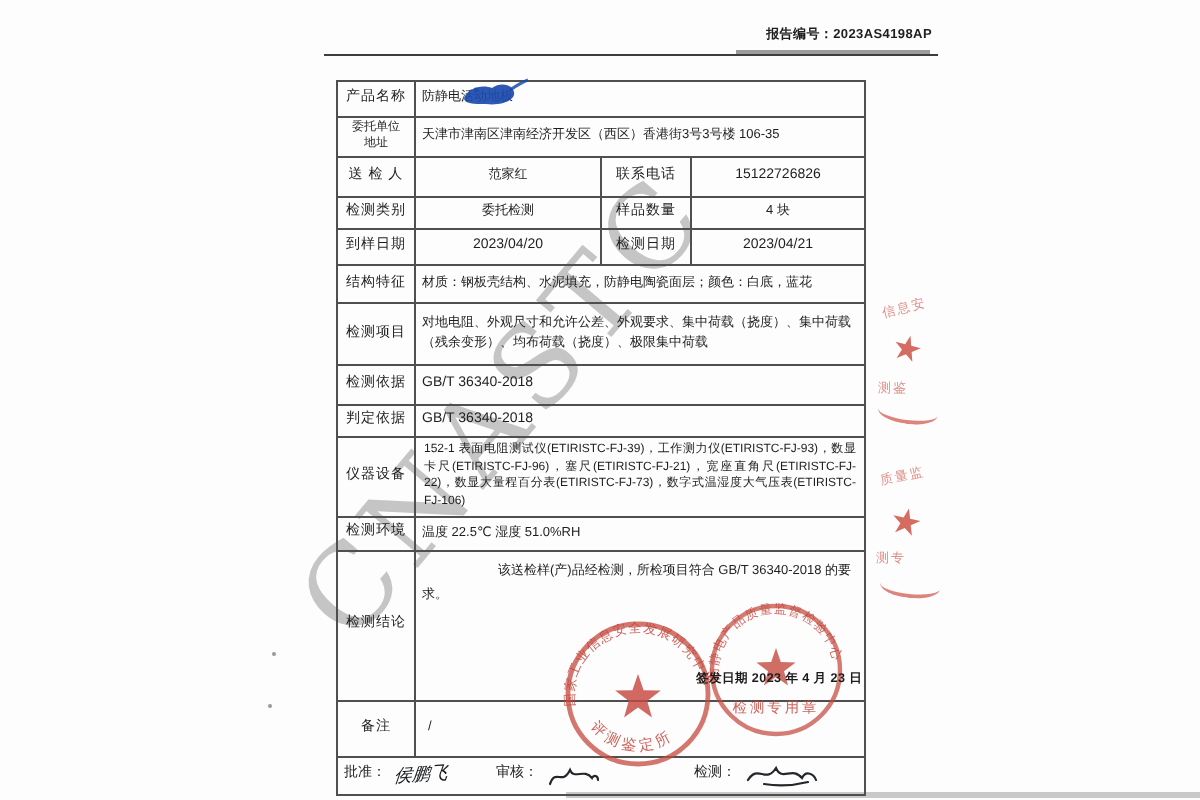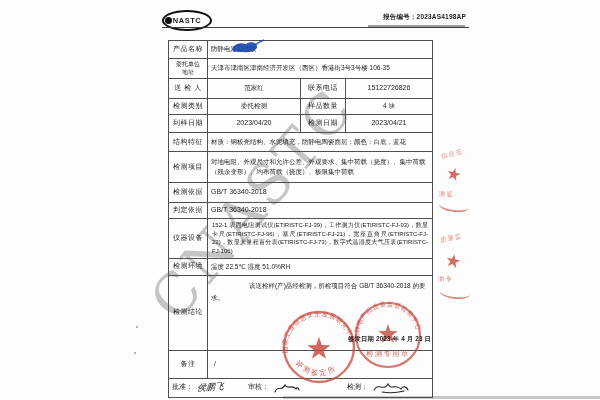--- a/index.html
+++ b/index.html
@@ -58,24 +58,20 @@
 
   
   .dot{position:absolute;width:2px;height:2px;border-radius:50%;background:#9a9a9a;}
   .scan-strip{position:absolute;left:283px;top:396px;width:317px;height:3px;background:#c9c9c9;}
 </style>
 </head>
 <body>
 
 <div class="page">
 
-  <div class="logo">
-    <span class="swoosh"></span>
-    <span class="logo-text">NASTC</span>
-  </div>
   <div class="report-no">
     <span>报告编号：</span><span>2023AS4198AP</span>
   </div>
   <div class="report-no-bar"></div>
   <div class="header-rule"></div>
 
   <div class="watermark">CNASTC</div>
 
   <table class="report">
     <colgroup>

